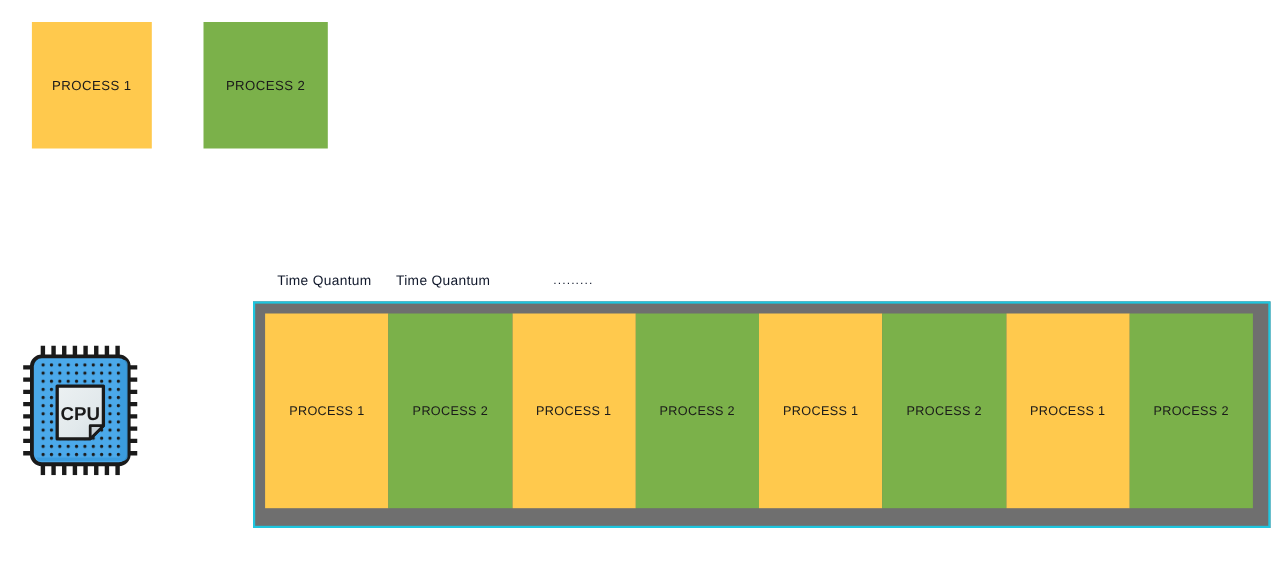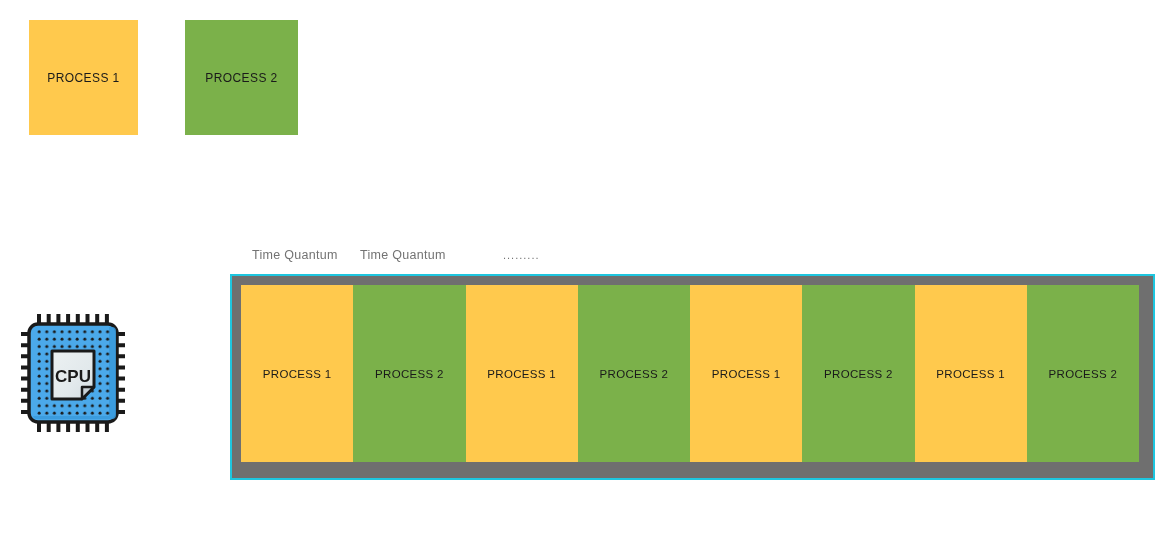--- a/index.html
+++ b/index.html
@@ -29,21 +29,21 @@
 
   
   .cpu-wrap { position: absolute; left: 21px; top: 314px; width: 104px; height: 118px; }
 
   
   .anno {
     position: absolute;
     top: 248px;
     font-size: 12.5px;
     letter-spacing: 0.3px;
-    color: #737373;
+    color: #0f172a;
     white-space: nowrap;
   }
   .anno.a0 { left: 252px; }
   .anno.a1 { left: 360px; }
   .anno.a2 { left: 503px; top: 249px; font-size: 11px; letter-spacing: 1px; }
 
   
   .timeline {
     position: absolute;
     left: 230px;

